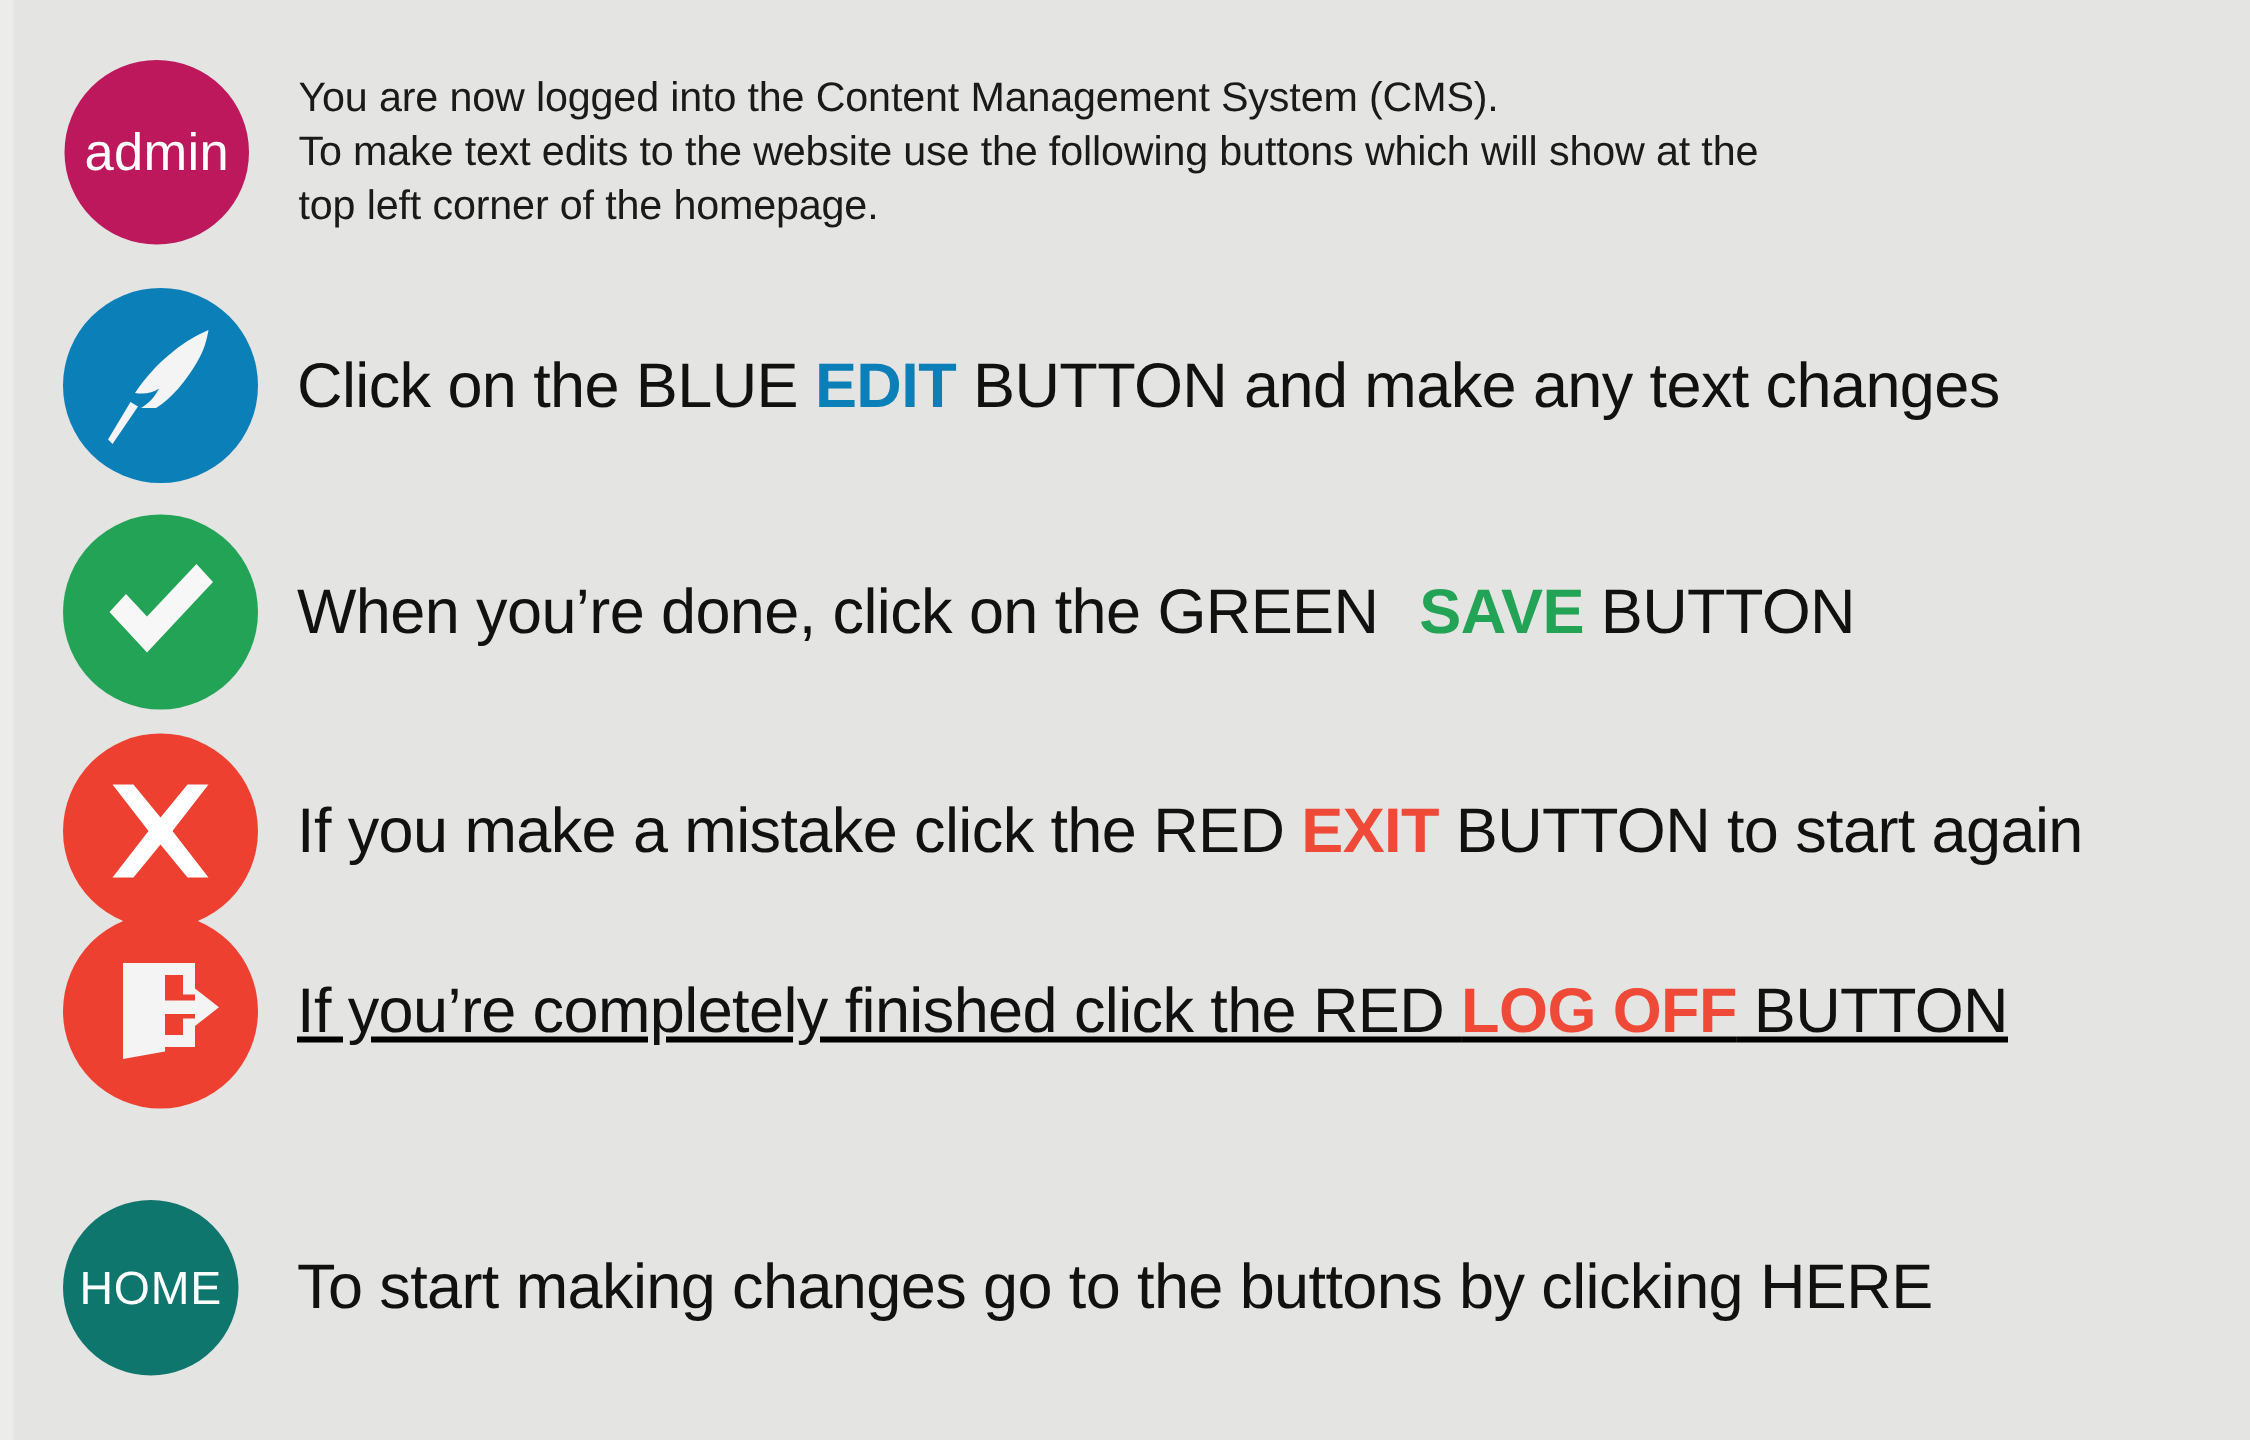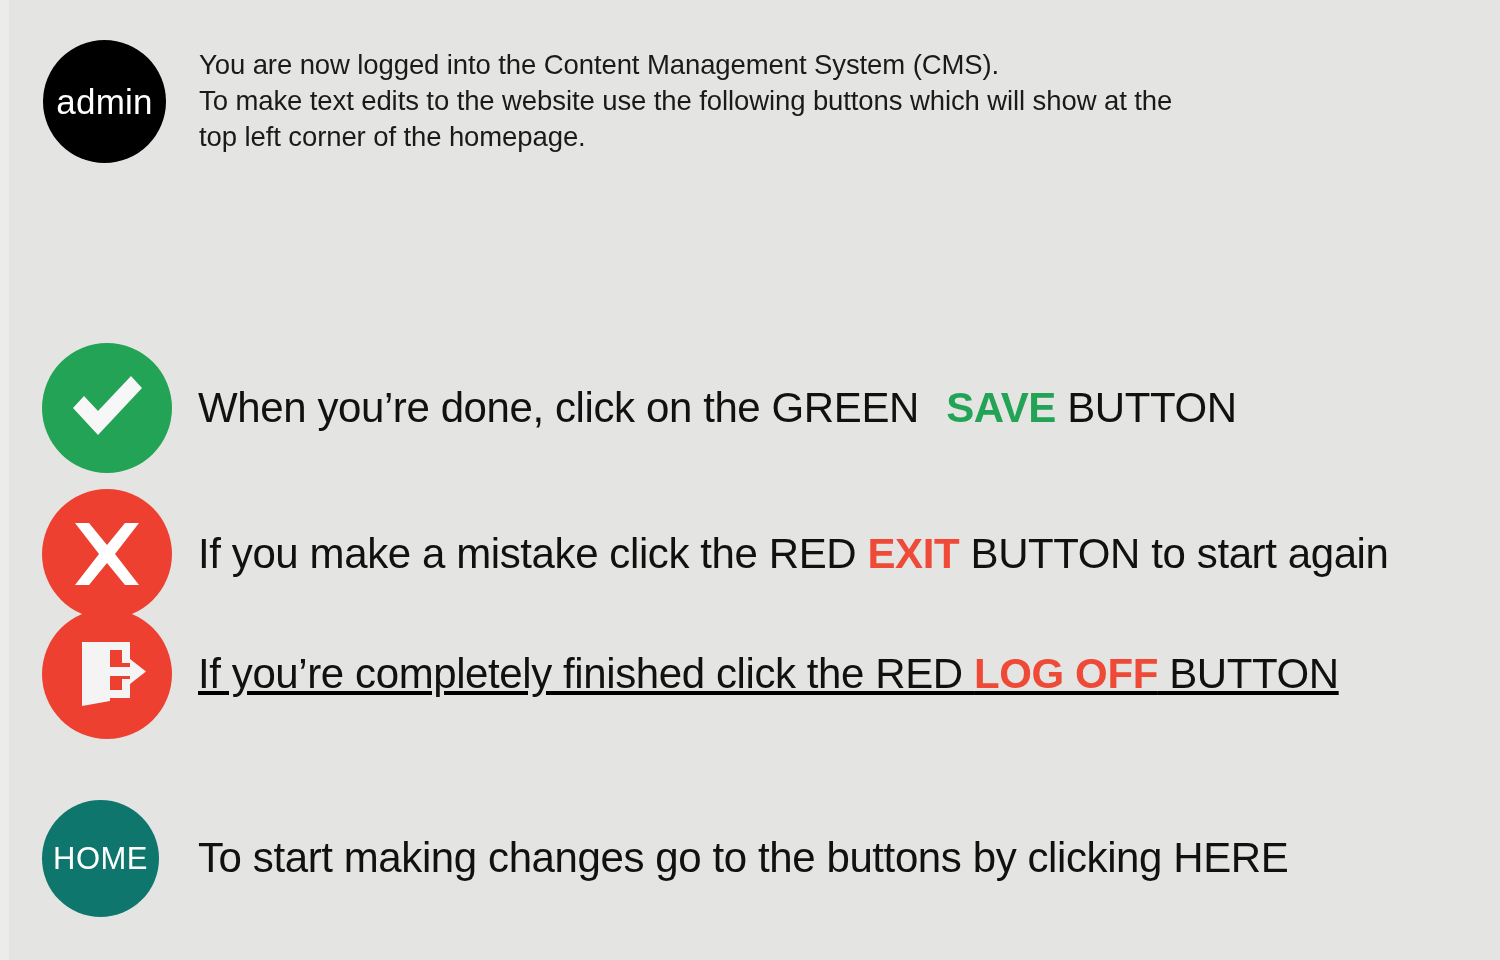--- a/index.html
+++ b/index.html
@@ -54,21 +54,21 @@
 
   
   #row-intro {
     left: 43px;
     top: 40px;
     align-items: flex-start;
   }
   #avatar-admin {
     width: 123px;
     height: 123px;
-    background: #000000;
+    background: #be185d;
   }
   #avatar-admin .circle-label {
     font-size: 35px;
     font-weight: 400;
   }
   #intro-text {
     margin-left: 33px;
     margin-top: 7px;
     font-size: 27.5px;
     line-height: 36px;
@@ -145,20 +145,31 @@
 
   <div class="row" id="row-intro">
     <div class="circle" id="avatar-admin">
       <span class="circle-label">admin</span>
     </div>
     <div id="intro-text">You are now logged into the Content Management System (CMS).
 To make text edits to the website use the following buttons which will show at the
 top left corner of the homepage.</div>
   </div>
 
+  <div class="row instr-row" id="row-edit">
+    <div class="circle instr-icon" id="icon-edit">
+      <svg class="glyph" width="130" height="130" viewBox="0 0 130 130" aria-hidden="true">
+        <path d="M97 28 C 78 36, 60 52, 48 70 C 54 71, 60 70, 64 67 C 61 73, 57 77, 52 80 L 62 80 C 72 74, 82 62, 89 50 C 94 42, 96 34, 97 28 Z
+                 M 50 79 L 33 104 L 30 101 L 45 76 Z" fill="#f4f4f4"></path>
+      </svg>
+    </div>
+    <div class="instr-text">
+      <span>Click on the BLUE </span><span class="kw-blue">EDIT</span><span> BUTTON and make any text changes</span>
+    </div>
+  </div>
 
   <div class="row instr-row" id="row-save">
     <div class="circle instr-icon" id="icon-save">
       <svg class="glyph" width="130" height="130" viewBox="0 0 130 130" aria-hidden="true">
         <path d="M31 65 L 42 53 L 56 68 L 89 33 L 100 45 L 56 92 Z" fill="#f7f7f7"></path>
       </svg>
     </div>
     <div class="instr-text">
       <span>When you’re done, click on the GREEN </span><span class="kw-green">SAVE</span><span> BUTTON</span>
     </div>

